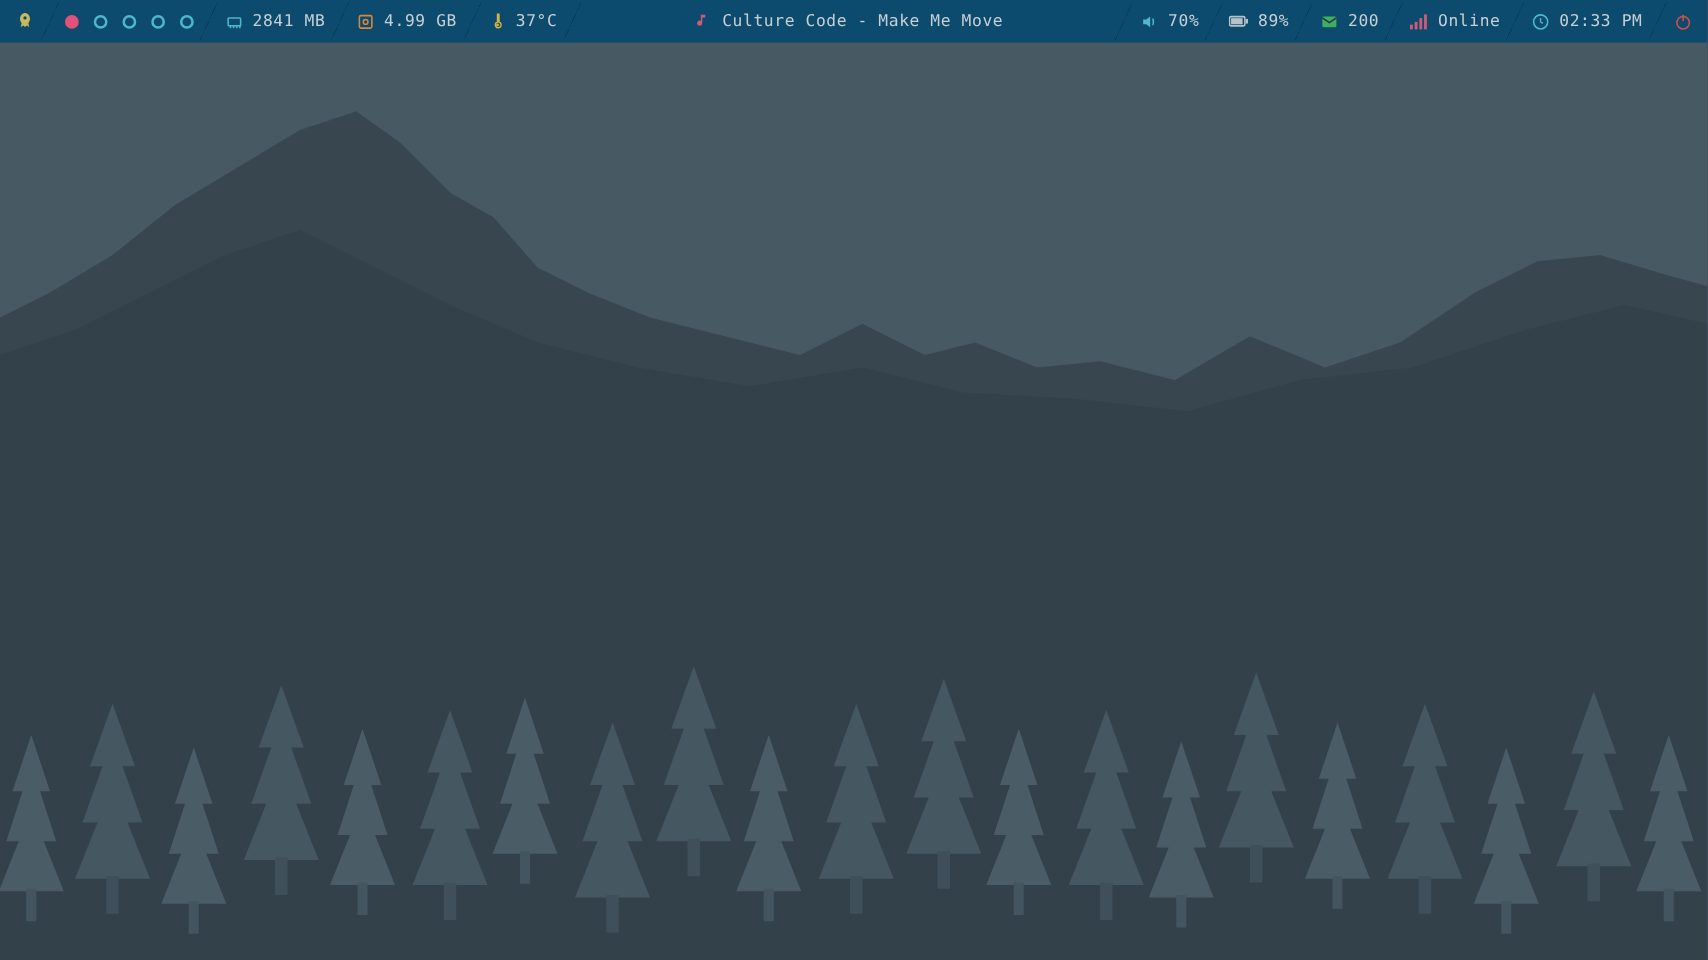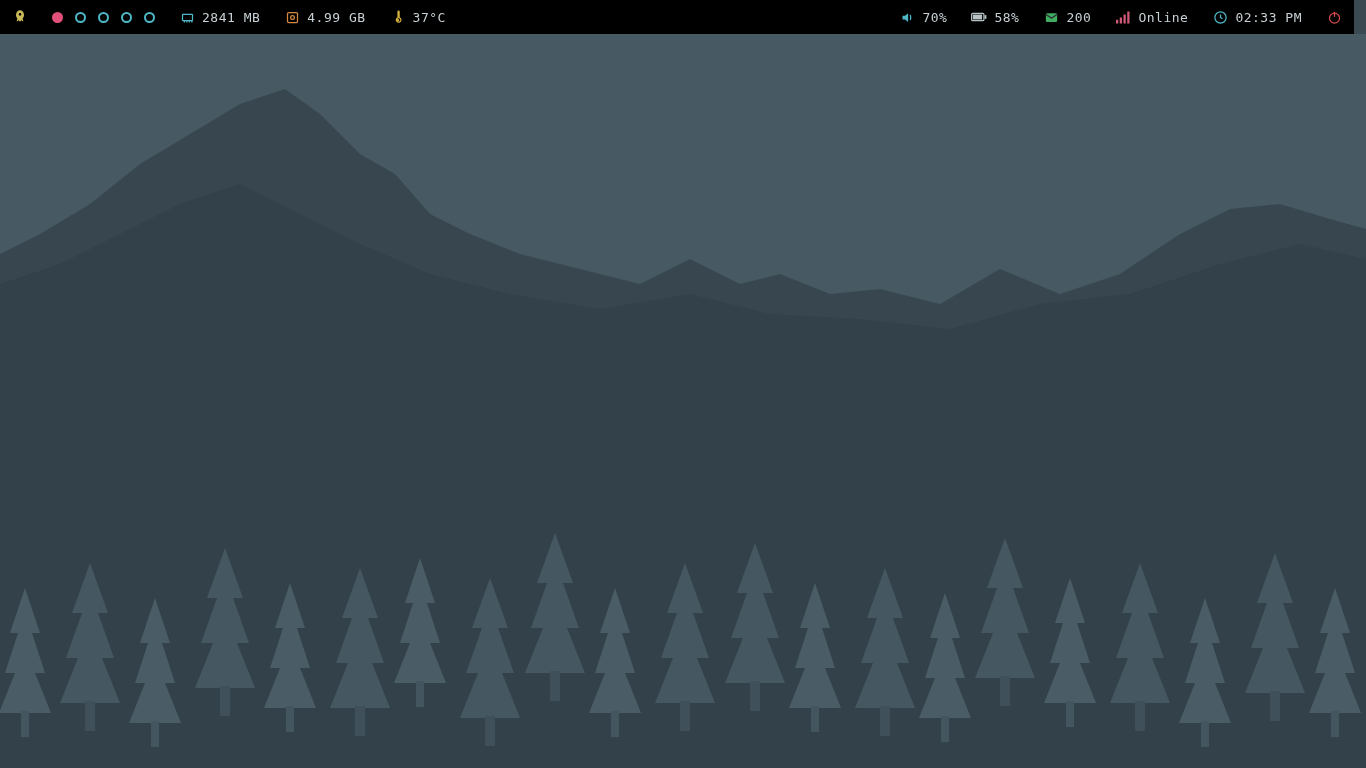--- a/index.html
+++ b/index.html
@@ -7,23 +7,23 @@
   body {
     font-family: "DejaVu Sans Mono", "Liberation Mono", "Courier New", monospace;
     font-size: 13px;
     background: #3b4a52;
     position: relative;
   }
 
   
   .bar {
     position: absolute;
-    top: 0; left: 0; right: 12px;
+    top: 0; left: 0; right: 0;
     height: 34px;
-    background: #000000;
+    background: #0c4a6e;
     display: flex;
     align-items: stretch;
     color: #a8b3b8;
     z-index: 10;
   }
 
   .seg {
     display: flex;
     align-items: center;
     padding: 0 12px;
@@ -121,20 +121,28 @@
       <svg viewBox="0 0 24 24" width="14" height="14">
           <path fill="none" stroke="#d6b23e" stroke-width="2" d="M12 3v10a4 4 0 102 0V3a1 1 0 00-2 0z"></path>
           <circle cx="12" cy="17" r="2" fill="#d6b23e"></circle>
         </svg>
     </span>
     <span class="txt">37°C</span>
   </div>
 
   <div class="spacer"></div>
 
+  <div class="seg">
+    <span class="ico">
+      <svg viewBox="0 0 24 24" width="14" height="14">
+          <path fill="#d15a77" d="M10 3v11.5a3.5 3.5 0 11-2-3.16V3h6v4h-4z"></path>
+        </svg>
+    </span>
+    <span class="txt">Culture Code - Make Me Move</span>
+  </div>
 
   <div class="spacer"></div>
 
   <div class="seg sep-l">
     <span class="ico">
       <svg viewBox="0 0 24 24" width="15" height="15">
           <path fill="#4fb8c8" d="M4 9v6h4l5 4V5L8 9H4z"></path>
           <path fill="none" stroke="#4fb8c8" stroke-width="2" d="M16 8c1.5 1 1.5 7 0 8"></path>
         </svg>
     </span>
@@ -142,21 +150,21 @@
   </div>
 
   <div class="seg sep-l">
     <span class="ico">
       <svg viewBox="0 0 26 14" width="18" height="12">
           <rect x="1" y="1" width="20" height="12" rx="2" fill="none" stroke="#b9c2c6" stroke-width="2"></rect>
           <rect x="3" y="3" width="15" height="8" fill="#b9c2c6"></rect>
           <rect x="22" y="4" width="3" height="6" fill="#b9c2c6"></rect>
         </svg>
     </span>
-    <span class="txt">58%</span>
+    <span class="txt">89%</span>
   </div>
 
   <div class="seg sep-l">
     <span class="ico">
       <svg viewBox="0 0 24 24" width="15" height="15">
           <rect x="3" y="5" width="18" height="14" rx="2" fill="#3fae60"></rect>
           <path fill="none" stroke="#2b3339" stroke-width="2" d="M3 7l9 6 9-6"></path>
         </svg>
     </span>
     <span class="txt">200</span>

